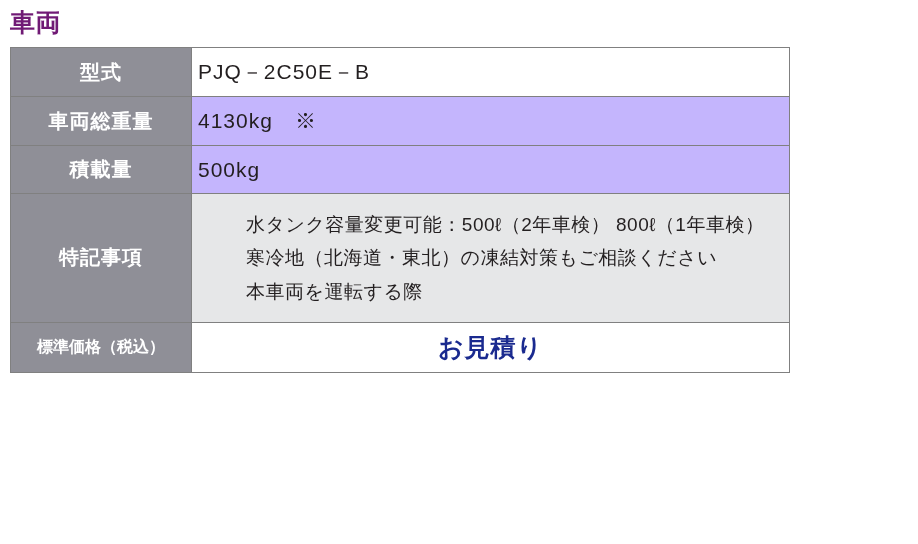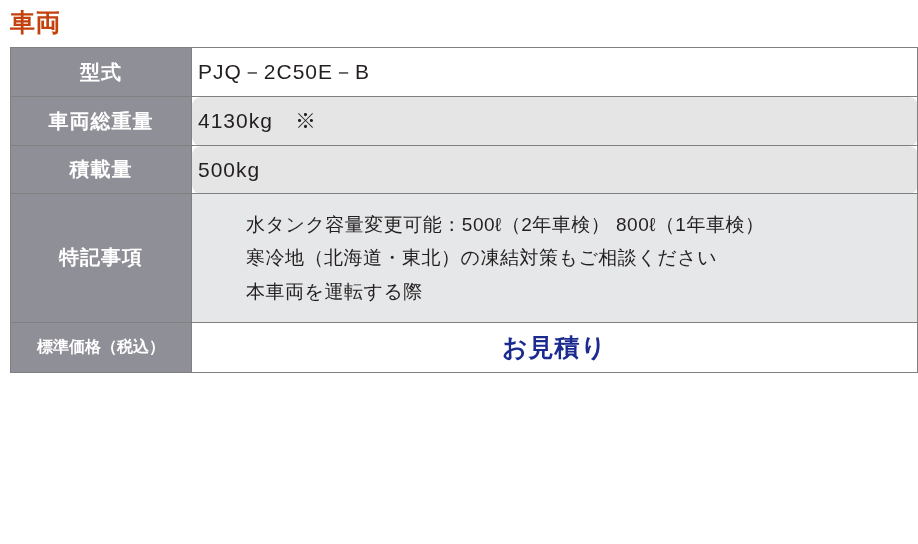--- a/index.html
+++ b/index.html
@@ -19,25 +19,25 @@
     width: 918px;
     height: 544px;
     box-sizing: border-box;
     padding: 0;
   }
   .page-title {
     font-size: 25px;
     font-weight: bold;
     letter-spacing: 0.5px;
     margin: 6px 0 8px 10px;
-    color: #c2410c;
+    color: #701a75;
   }
   .spec-table {
     border-collapse: collapse;
-    width: 908px;
+    width: 780px;
     margin-left: 10px;
     table-layout: fixed;
   }
   .spec-table td {
     border: 1px solid #808080;
     vertical-align: middle;
   }
   td.label {
     width: 172px;
     background: #8f8f97;
@@ -54,22 +54,21 @@
     letter-spacing: 0px;
   }
   td.value {
     text-align: left;
     font-size: 21px;
     padding: 10px 6px;
     background: #ffffff;
     letter-spacing: 1px;
   }
   td.value.alt {
-    background: #e5e5e5;
-    border-radius: 9px;
+    background: #c4b5fd;
   }
   td.notes {
     text-align: left;
     font-size: 19px;
     padding: 14px 6px 14px 54px;
     background: #e6e7e8;
     line-height: 1.75;
     letter-spacing: 0.5px;
   }
   td.price {

